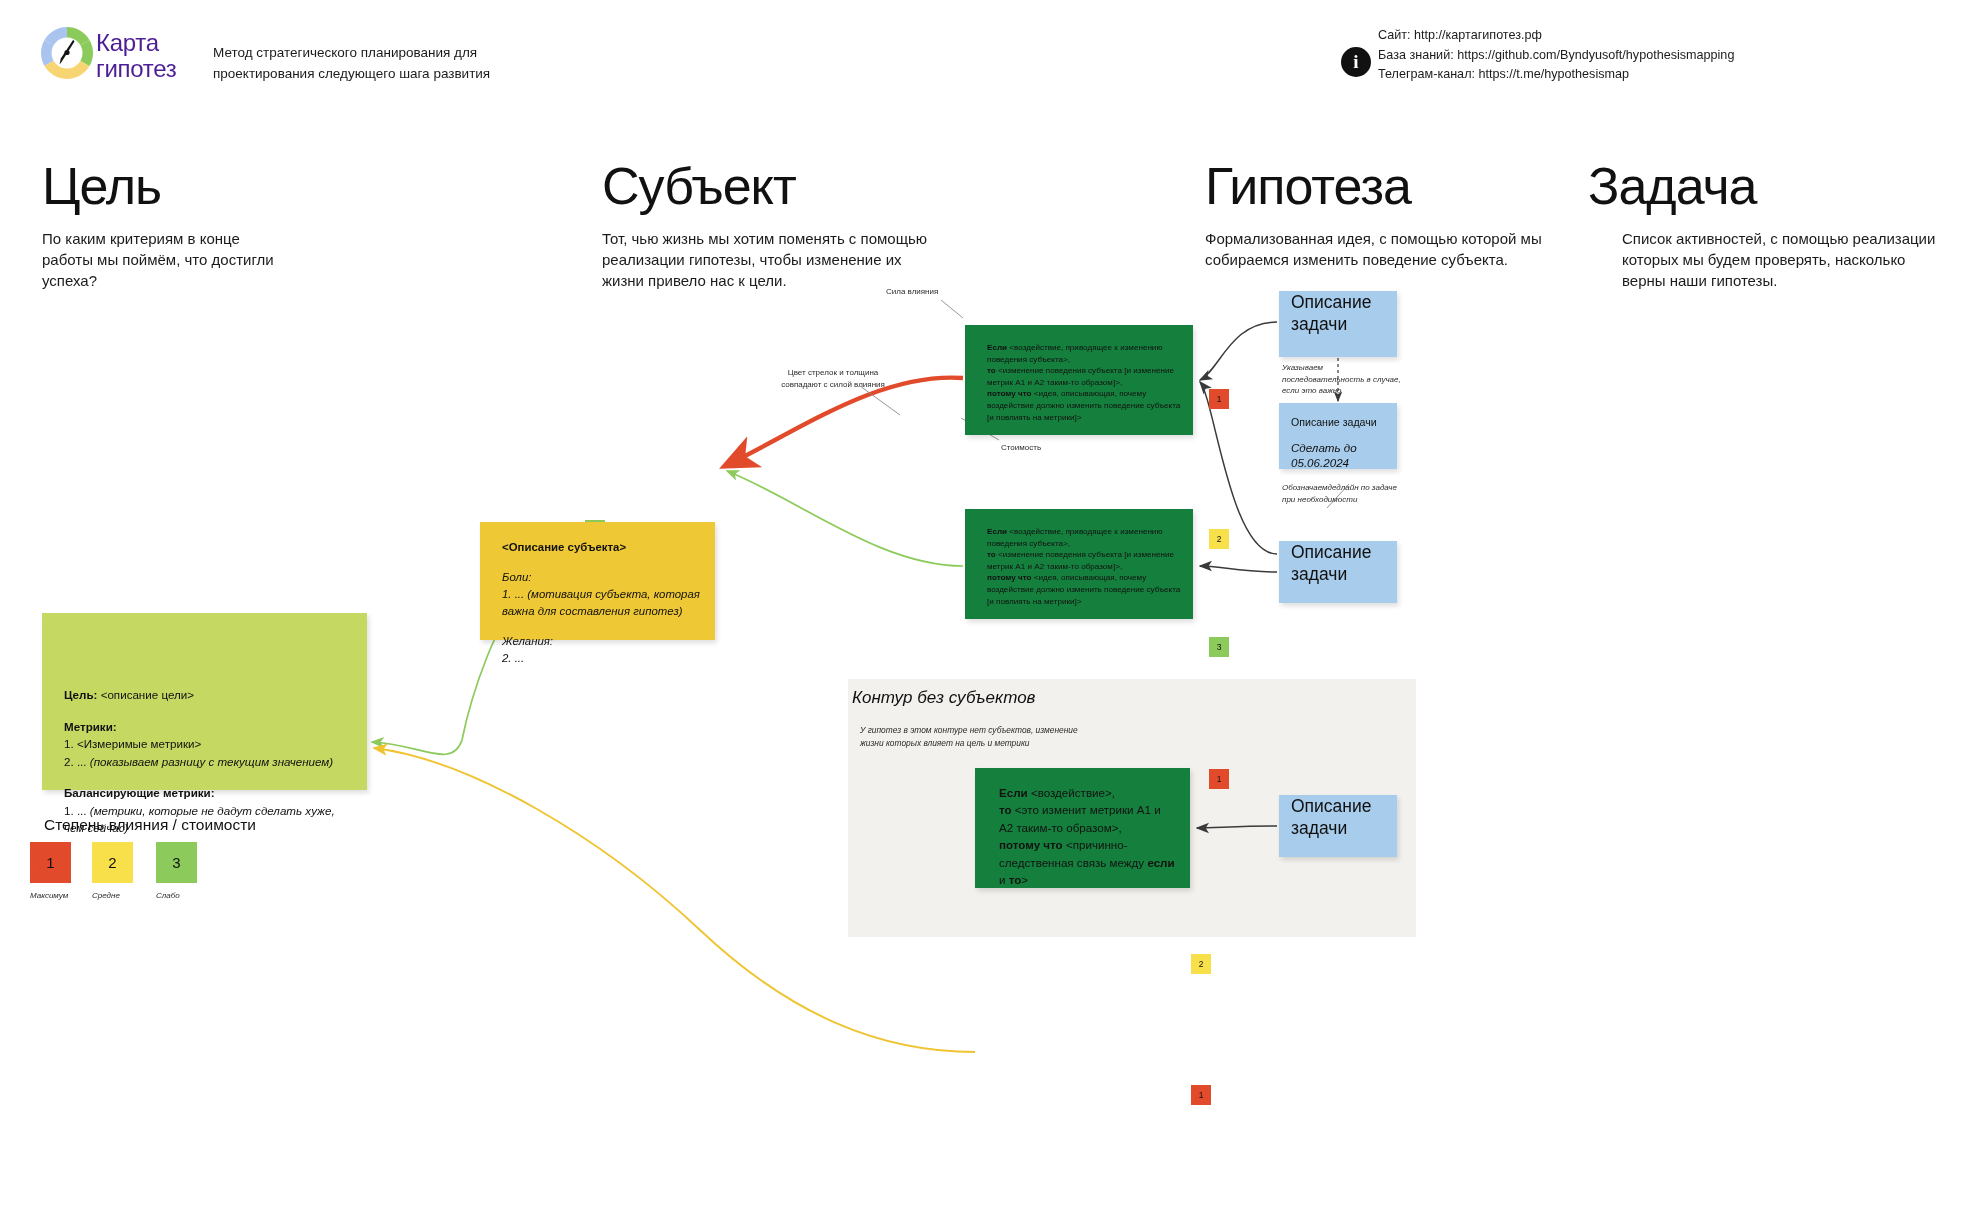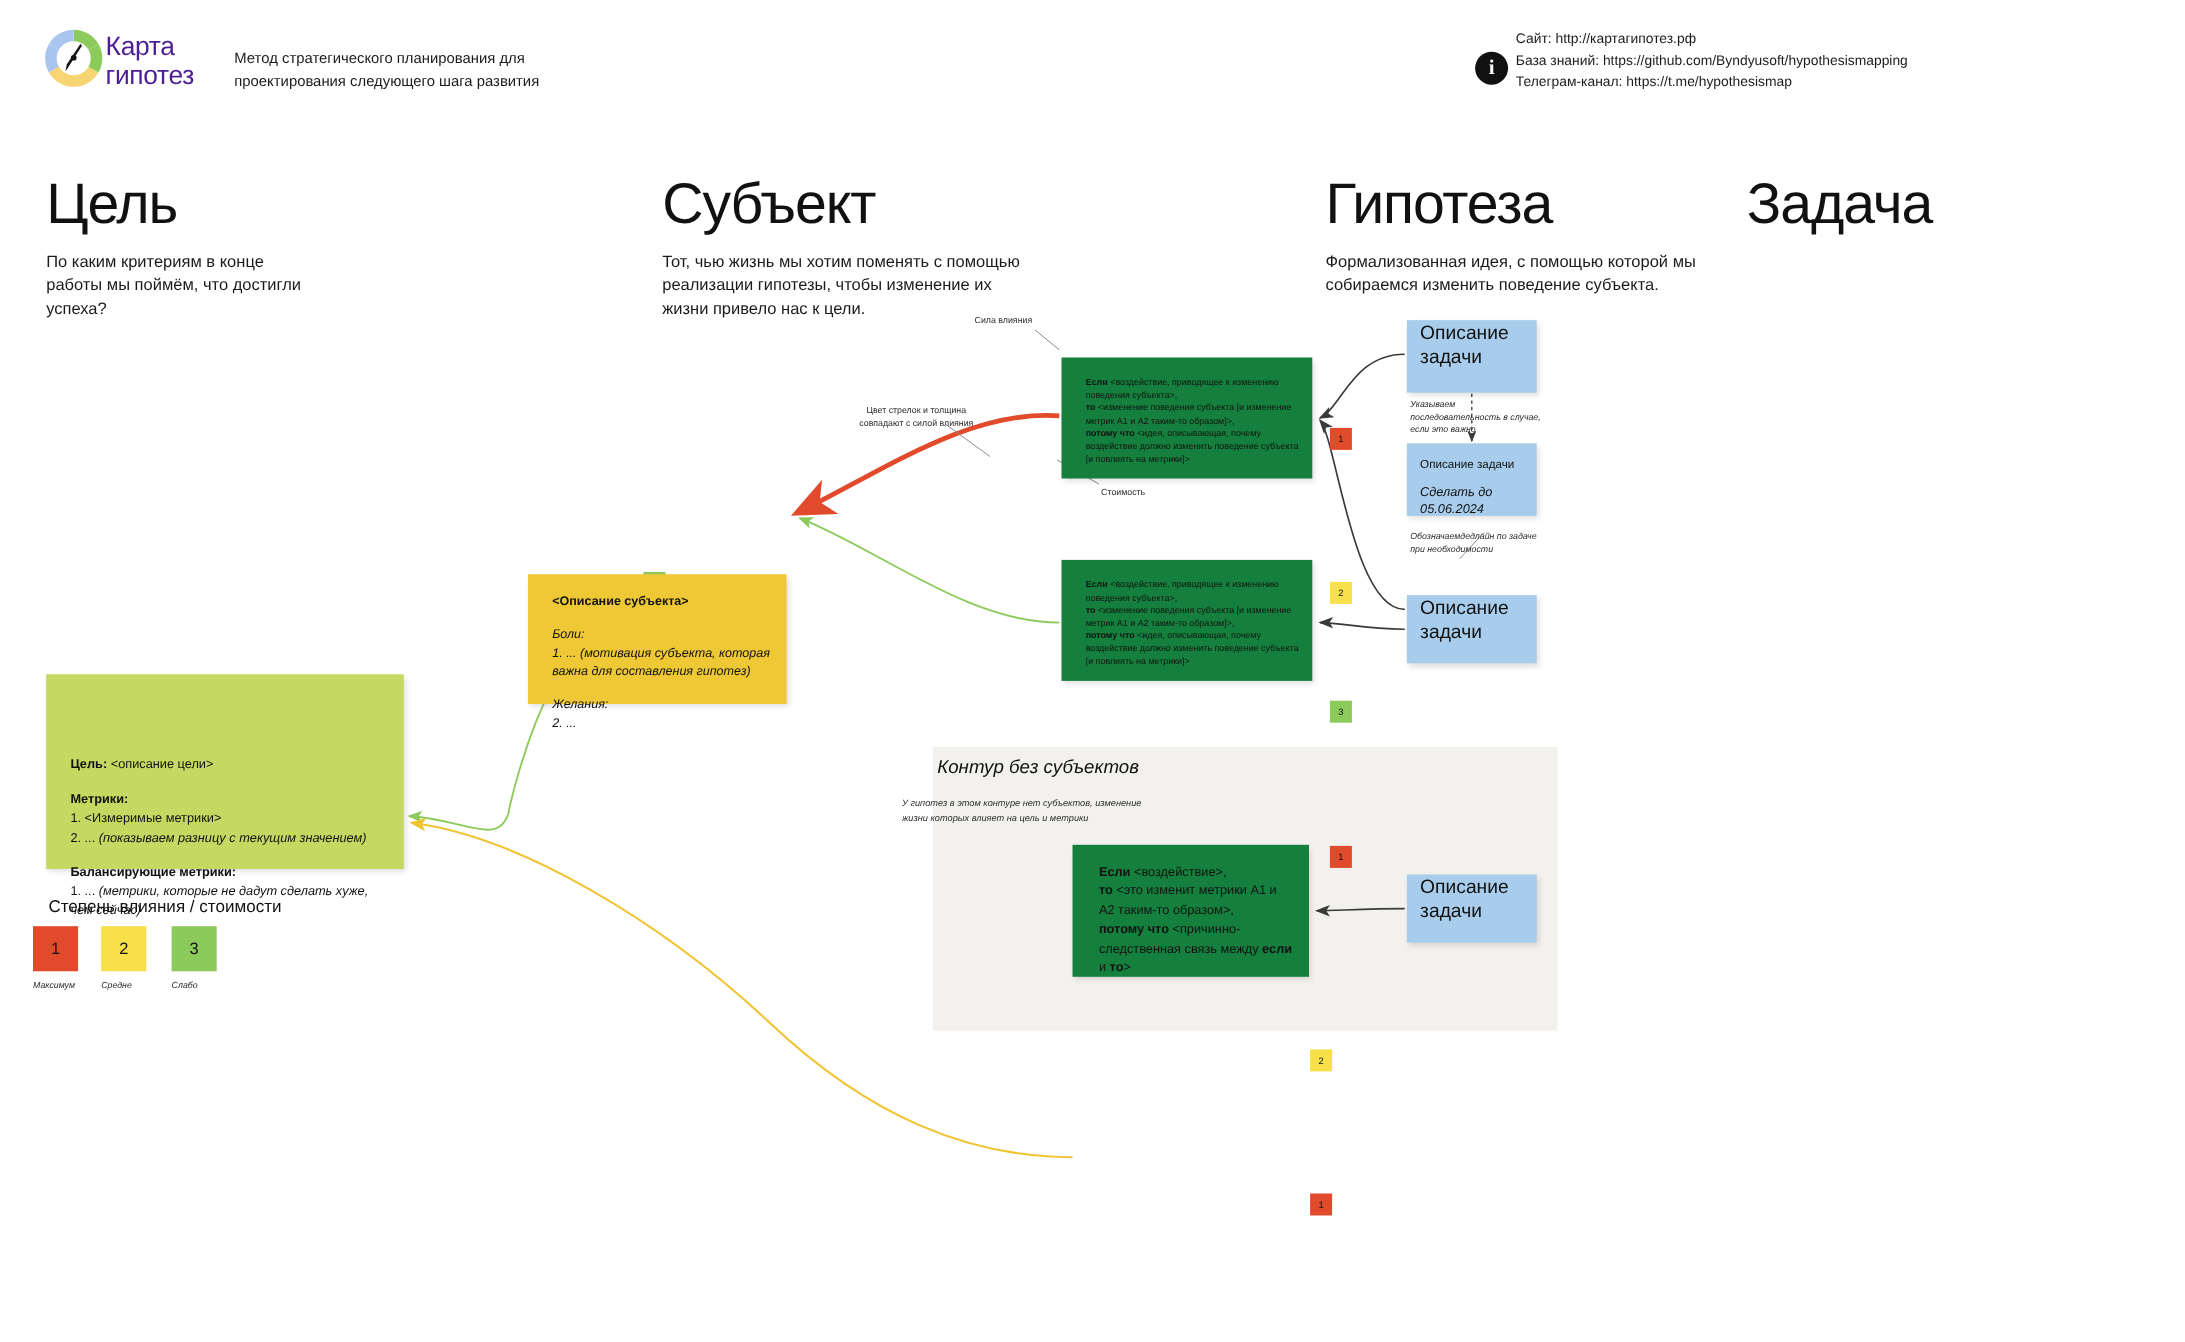--- a/index.html
+++ b/index.html
@@ -60,21 +60,21 @@
   .b-yel{background:#f7e04a;}
   .b-grn{background:#8ccb5b;}
 
   
   .anno{font-size:8px;line-height:11.5px;color:#2b2b2b;}
   .anno-i{font-size:8px;line-height:11.5px;color:#2b2b2b;font-style:italic;}
 
   
   .contour{left:848px;top:679px;width:568px;height:258px;background:#f2f1ee;}
   .contour-title{position:absolute;left:852px;top:688px;font-size:17px;font-style:italic;color:#111;}
-  .contour-desc{position:absolute;left:820px;top:724px;width:230px;font-size:8.4px;line-height:13px;font-style:italic;color:#2b2b2b;}
+  .contour-desc{position:absolute;left:860px;top:724px;width:230px;font-size:8.4px;line-height:13px;font-style:italic;color:#2b2b2b;}
 
   
   .legend-title{left:44px;top:816px;font-size:15.5px;color:#111;}
   .leg-box{width:41px;height:41px;display:flex;align-items:center;justify-content:center;font-size:15px;color:#111;}
   .leg-lab{font-size:8px;font-style:italic;color:#2b2b2b;}
 
   b{font-weight:700;}
   i{font-style:italic;}
 </style>
 </head>
@@ -112,20 +112,21 @@
   <div class="abs col-title" style="left:42px;top:160px;">Цель</div>
   <div class="abs col-desc" style="left:42px;top:228px;width:250px;">По каким критериям в конце работы мы поймём, что достигли успеха?</div>
 
   <div class="abs col-title" style="left:602px;top:160px;">Субъект</div>
   <div class="abs col-desc" style="left:602px;top:228px;width:330px;">Тот, чью жизнь мы хотим поменять с помощью реализации гипотезы, чтобы изменение их жизни привело нас к цели.</div>
 
   <div class="abs col-title" style="left:1205px;top:160px;">Гипотеза</div>
   <div class="abs col-desc" style="left:1205px;top:228px;width:345px;">Формализованная идея, с помощью которой мы собираемся изменить поведение субъекта.</div>
 
   <div class="abs col-title" style="left:1588px;top:160px;">Задача</div>
+  <div class="abs col-desc" style="left:1622px;top:228px;width:330px;">Список активностей, с помощью реализации которых мы будем проверять, насколько верны наши гипотезы.</div>
 
   <div class="abs contour"></div>
   <div class="contour-title">Контур без субъектов</div>
   <div class="contour-desc">У гипотез в этом контуре нет субъектов, изменение жизни которых влияет на цель и метрики</div>
 
   <svg class="abs" style="left:0;top:0;" width="1986" height="1220">
     <defs>
       <marker id="ar-red" markerWidth="9" markerHeight="9" refX="7.5" refY="4.5" orient="auto">
         <path d="M9,4.5 L0,0.6 L2.4,4.5 L0,8.4 Z" fill="#e14b2c"></path>
       </marker>

